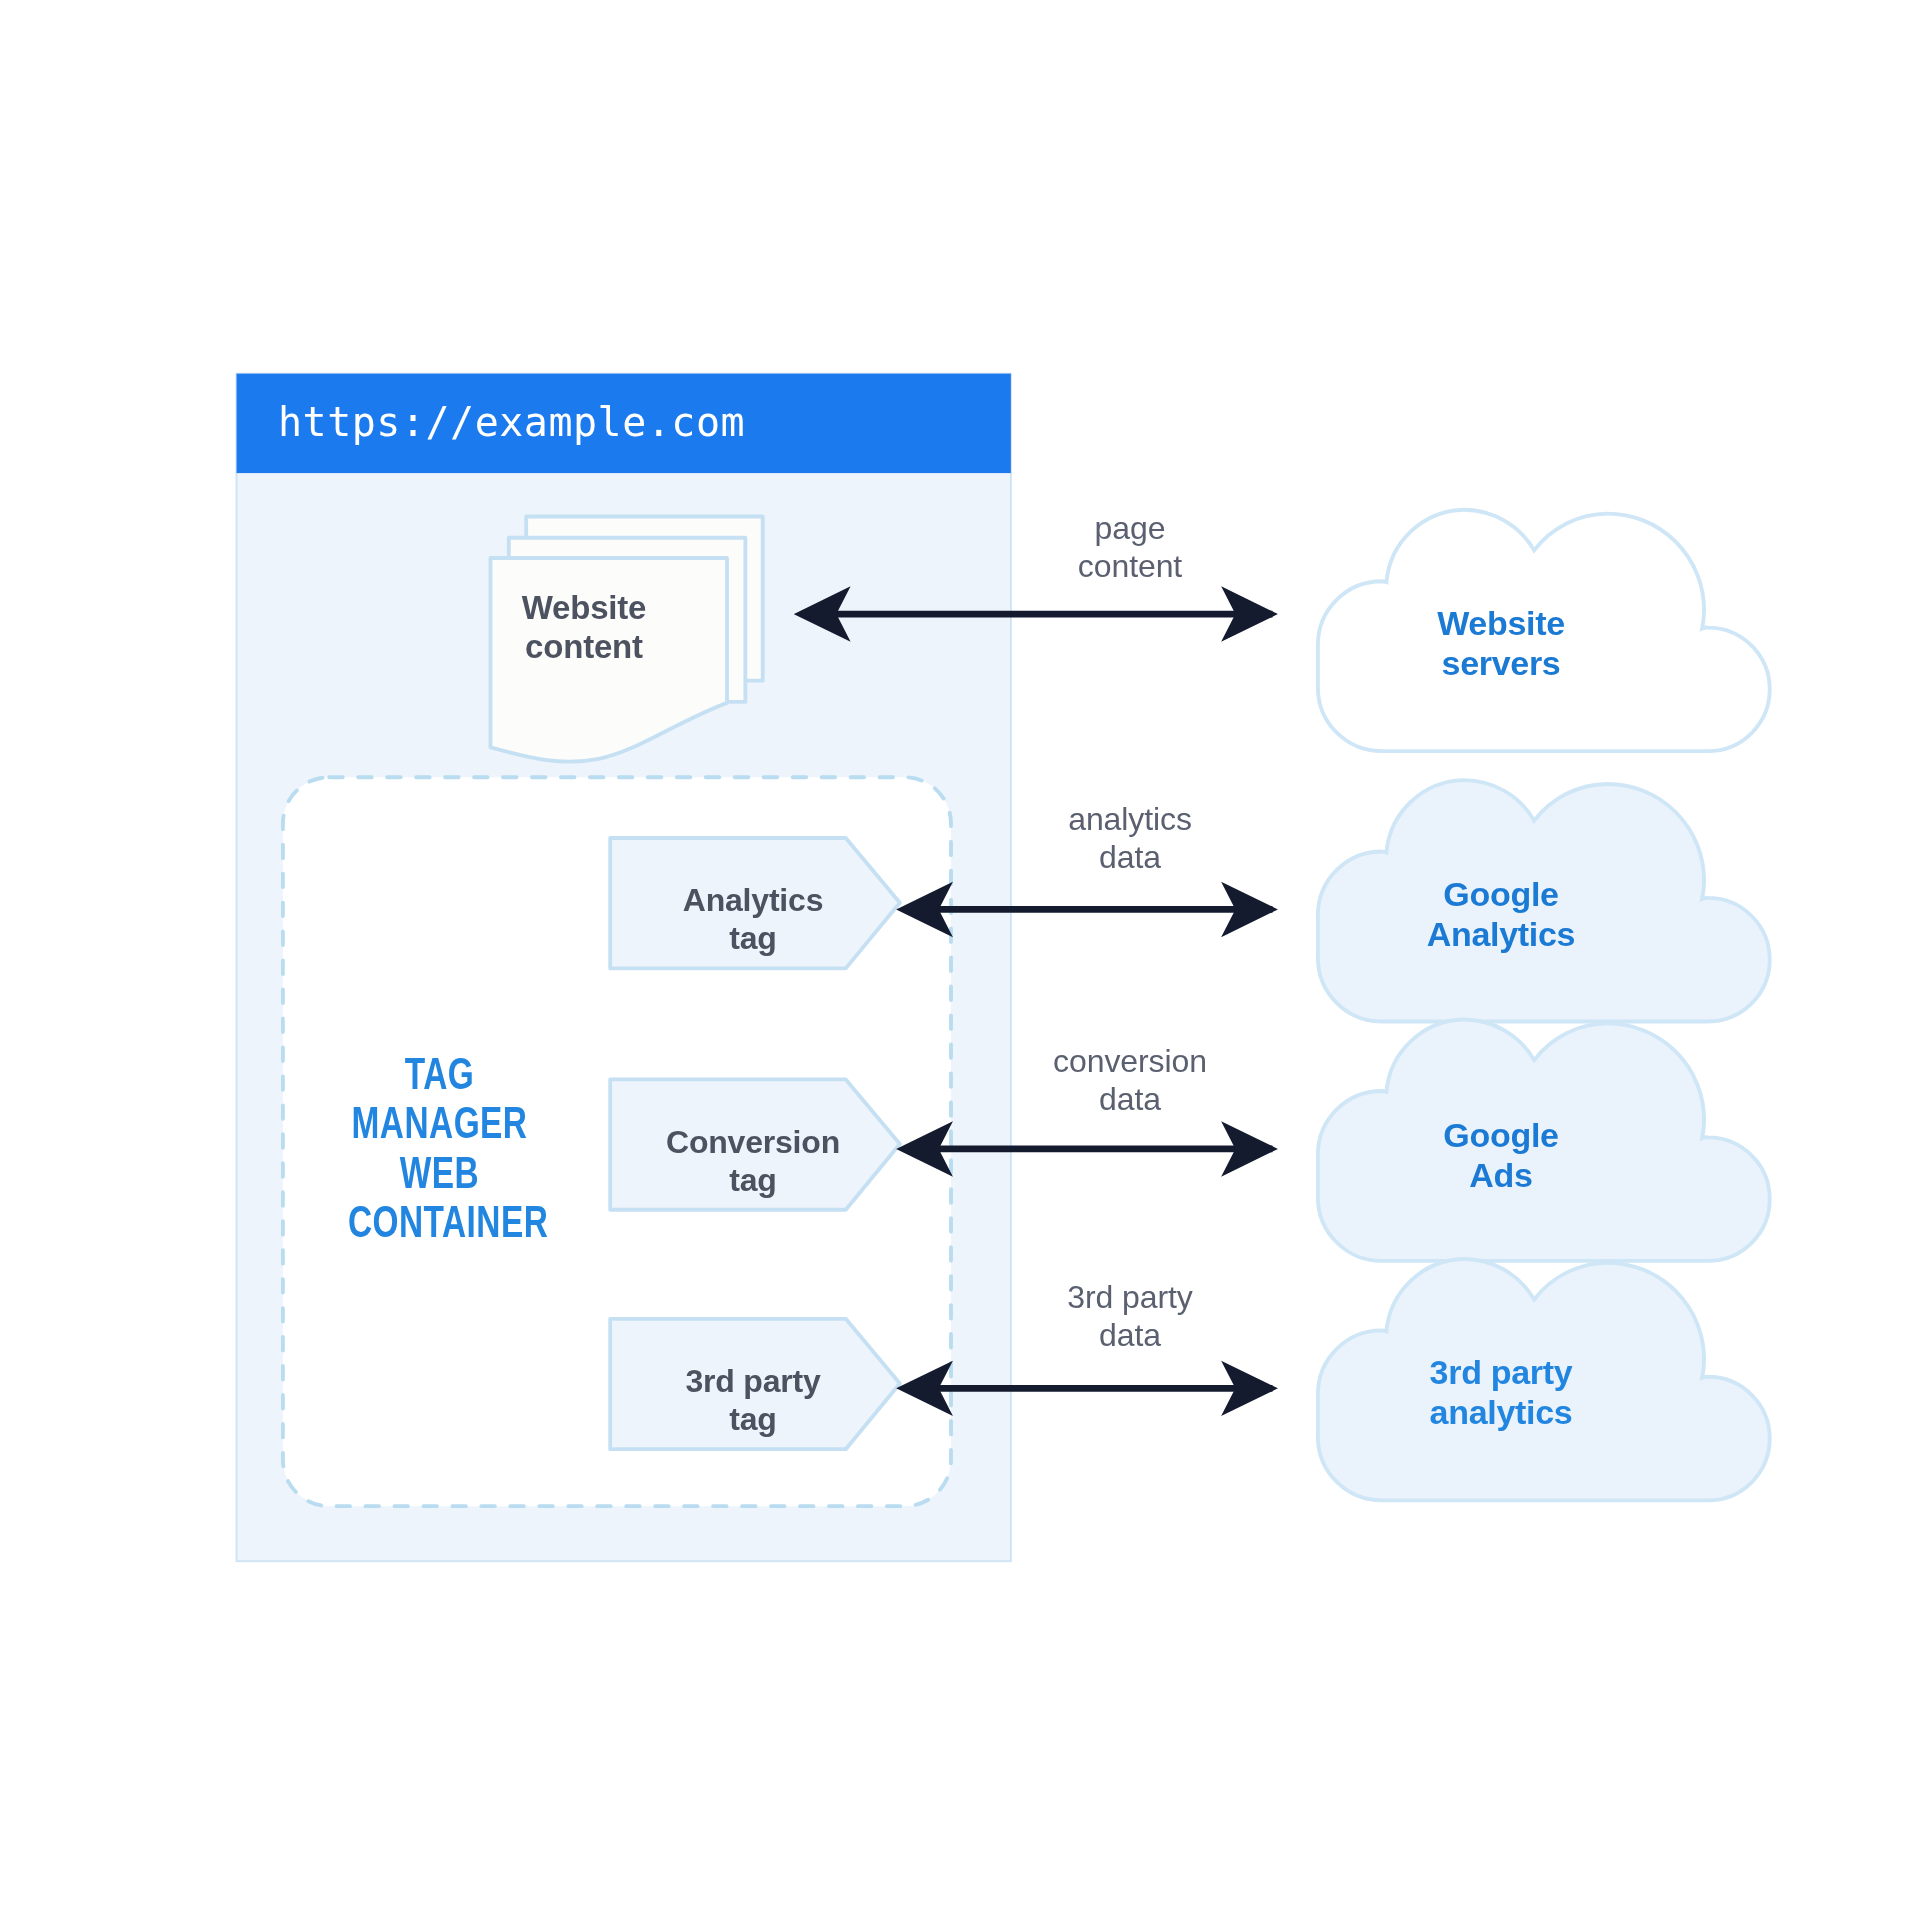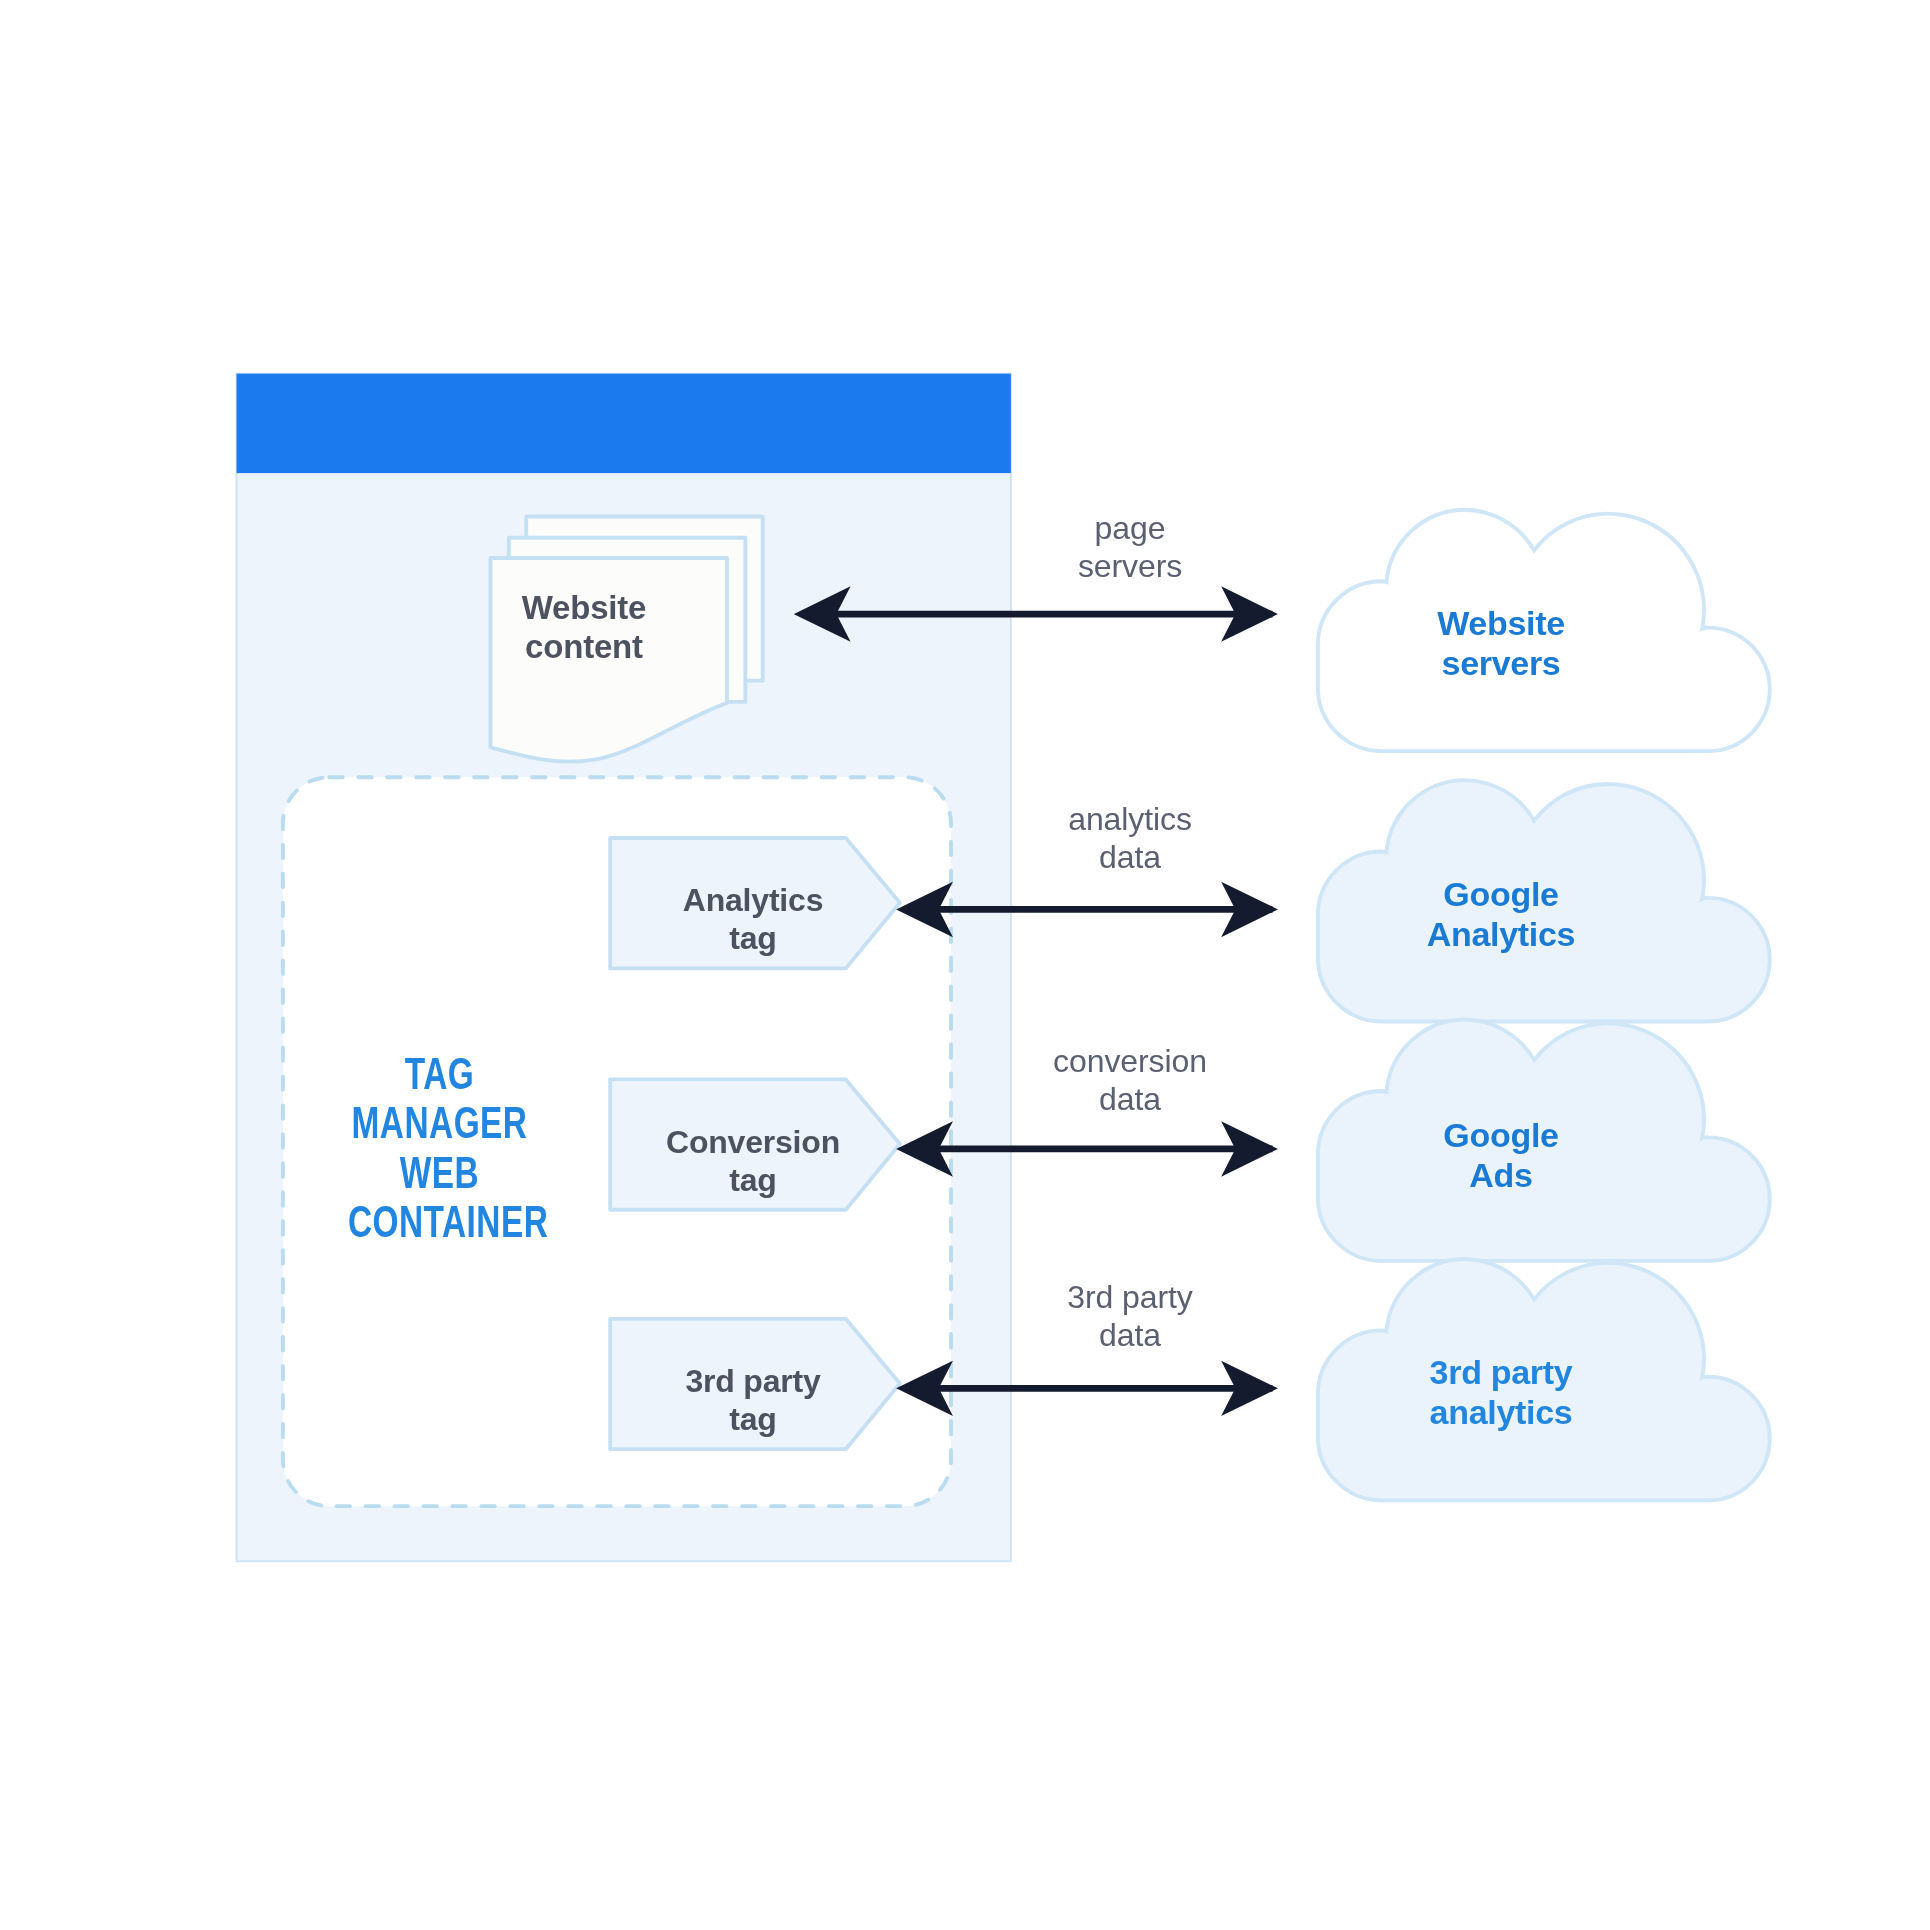--- a/index.html
+++ b/index.html
@@ -173,38 +173,39 @@
     </g>
 
     <g stroke="#cfe6f7" stroke-width="4">
       <use href="#cloudShape" x="1335" y="520" fill="#ffffff"></use>
       <use href="#cloudShape" x="1335" y="800" fill="#eaf3fc"></use>
       <use href="#cloudShape" x="1335" y="1048" fill="#eaf3fc"></use>
       <use href="#cloudShape" x="1335" y="1296" fill="#eaf3fc"></use>
     </g>
   </svg>
 
+  <div class="lbl url-text">https://example.com</div>
 
   <div class="lbl doc-text">Website
 content</div>
 
   <div class="lbl container-title">TAG
 MANAGER
 WEB
 CONTAINER</div>
 
   <div class="lbl tag-text t1">Analytics
 tag</div>
   <div class="lbl tag-text t2">Conversion
 tag</div>
   <div class="lbl tag-text t3">3rd party
 tag</div>
 
   <div class="lbl arrow-label a1">page
-servers</div>
+content</div>
   <div class="lbl arrow-label a2">analytics
 data</div>
   <div class="lbl arrow-label a3">conversion
 data</div>
   <div class="lbl arrow-label a4">3rd party
 data</div>
 
   <div class="lbl cloud-text c1">Website
 servers</div>
   <div class="lbl cloud-text c2">Google

